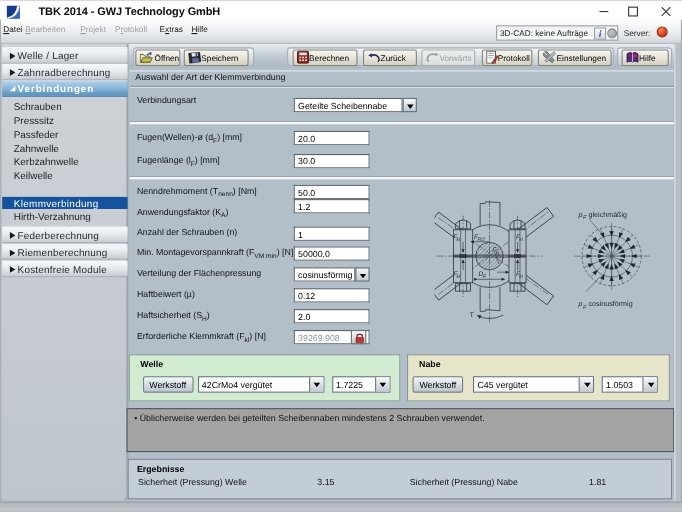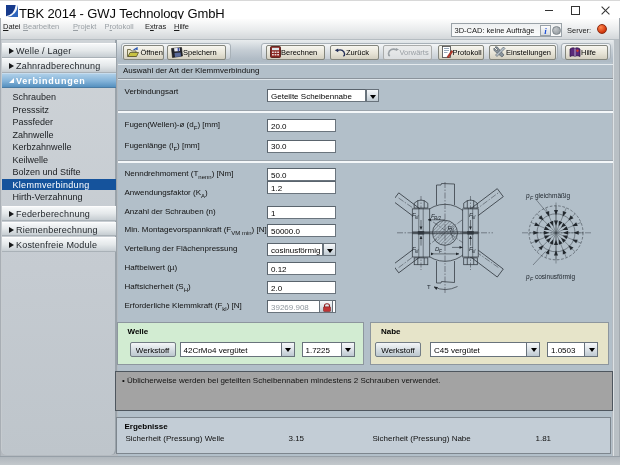--- a/index.html
+++ b/index.html
@@ -3,21 +3,21 @@
 <meta charset="utf-8">
 <style>
 * { margin:0; padding:0; box-sizing:border-box; }
 html,body { width:620px; height:465px; overflow:hidden; }
 body { font-family:"Liberation Sans", sans-serif; background:#b4bac0; }
 #app { position:absolute; left:0; top:0; width:620px; height:465px; }
 .abs { position:absolute; }
 
 
 #titlebar { left:0; top:0; width:620px; height:19px; background:#fff; border-top:1px solid #d8d8d8; }
-#title-text { left:19px; top:5px; font-size:13px; letter-spacing:-0.1px; color:#0a0a0a; }
+#title-text { left:35px; top:5px; font-size:10px; letter-spacing:-0.1px; color:#0a0a0a;font-weight:bold; }
 #win-min { left:544.5px; top:9px; width:8px; height:1.2px; background:#333; }
 #win-max { left:571px; top:5px; width:9px; height:9px; border:1px solid #333; }
 #win-close { left:601px; top:5px; width:9px; height:9px; }
 #win-close:before, #win-close:after { content:""; position:absolute; left:4px; top:-1px; width:1.1px; height:11px; background:#333; }
 #win-close:before { transform:rotate(45deg); }
 #win-close:after { transform:rotate(-45deg); }
 
 
 #menubar { left:0; top:19px; width:620px; height:21px; background:linear-gradient(#fdfdfd,#e9ebec 55%,#d3d7da); border-bottom:1px solid #b5bcc1; }
 .menu-item { position:absolute; top:3px; font-size:7.5px; color:#1a1a1a; }
@@ -105,21 +105,20 @@
   <div id="sidebar" class="abs">
     <div class="nav-h" style="top:3px"><span class="tri"></span>Welle / Lager</div>
     <div class="nav-h" style="top:18px"><span class="tri"></span>Zahnradberechnung</div>
     <div class="nav-h" id="nav-verb" style="top:33px"><span class="tri"></span>Verbindungen</div>
     <div class="nav-item" style="top:51px">Schrauben</div>
     <div class="nav-item" style="top:63.5px">Presssitz</div>
     <div class="nav-item" style="top:76px">Passfeder</div>
     <div class="nav-item" style="top:88.5px">Zahnwelle</div>
     <div class="nav-item" style="top:101px">Kerbzahnwelle</div>
     <div class="nav-item" style="top:113.5px">Keilwelle</div>
-    <div class="nav-item" style="top:126px">Bolzen und Stifte</div>
     <div class="nav-item" id="nav-sel" style="top:139px">Klemmverbindung</div>
     <div class="nav-item" style="top:151px">Hirth-Verzahnung</div>
     <div class="nav-h" style="top:166px"><span class="tri"></span>Federberechnung</div>
     <div class="nav-h" style="top:181.5px"><span class="tri"></span>Riemenberechnung</div>
     <div class="nav-h" style="top:197px"><span class="tri"></span>Kostenfreie Module</div>
   </div>
 
   <div id="toolbar" class="abs">
     <div class="tgrp" style="left:3.5px; width:110px"></div>
     <div class="tgrp" style="left:144px; width:297px"></div>

